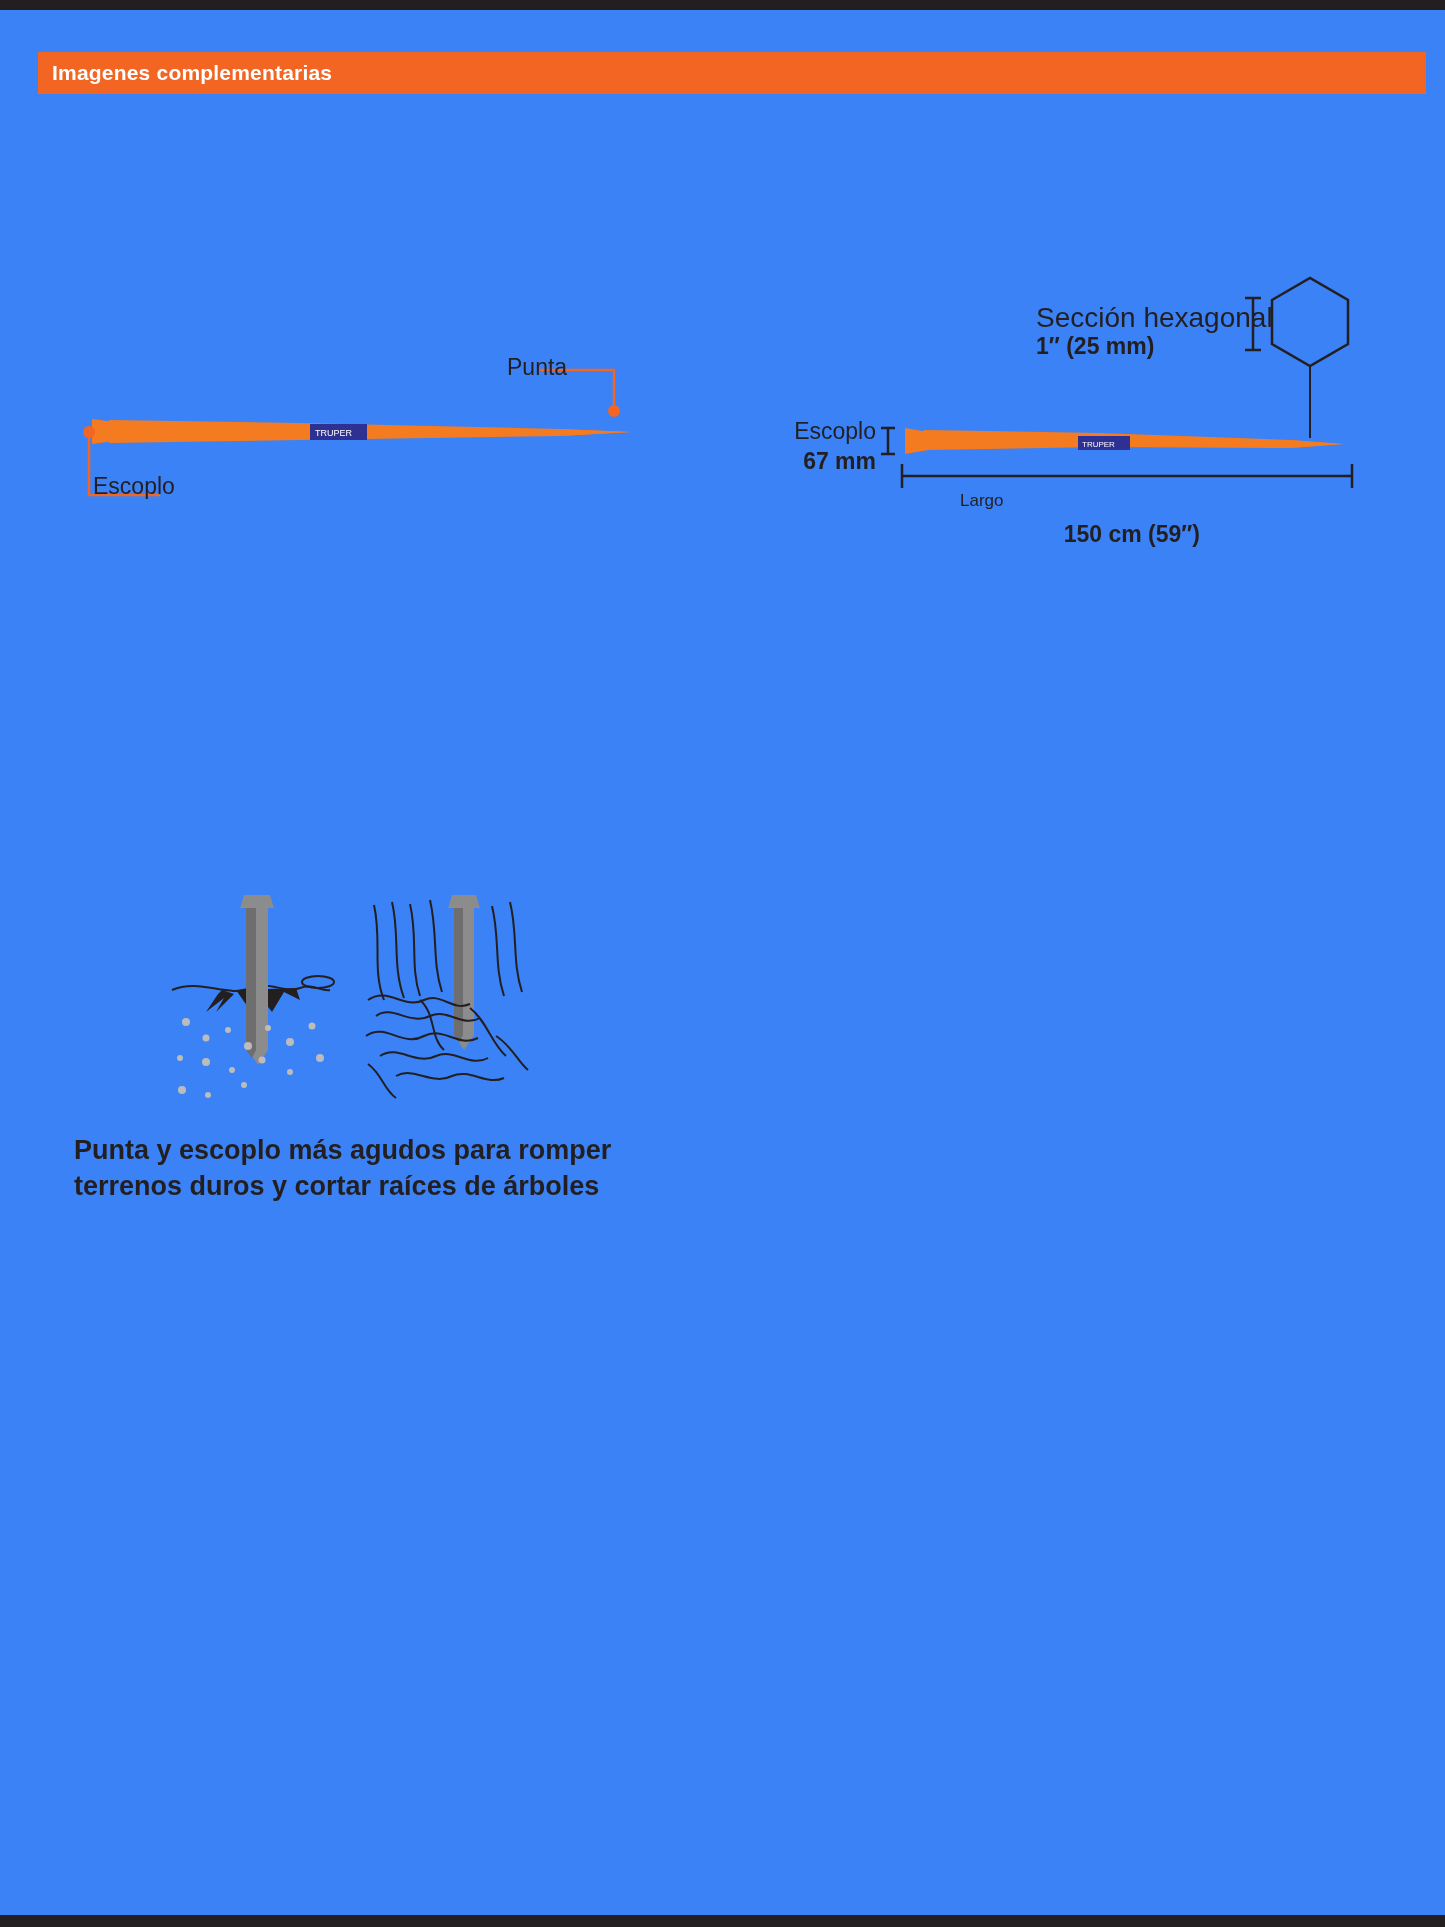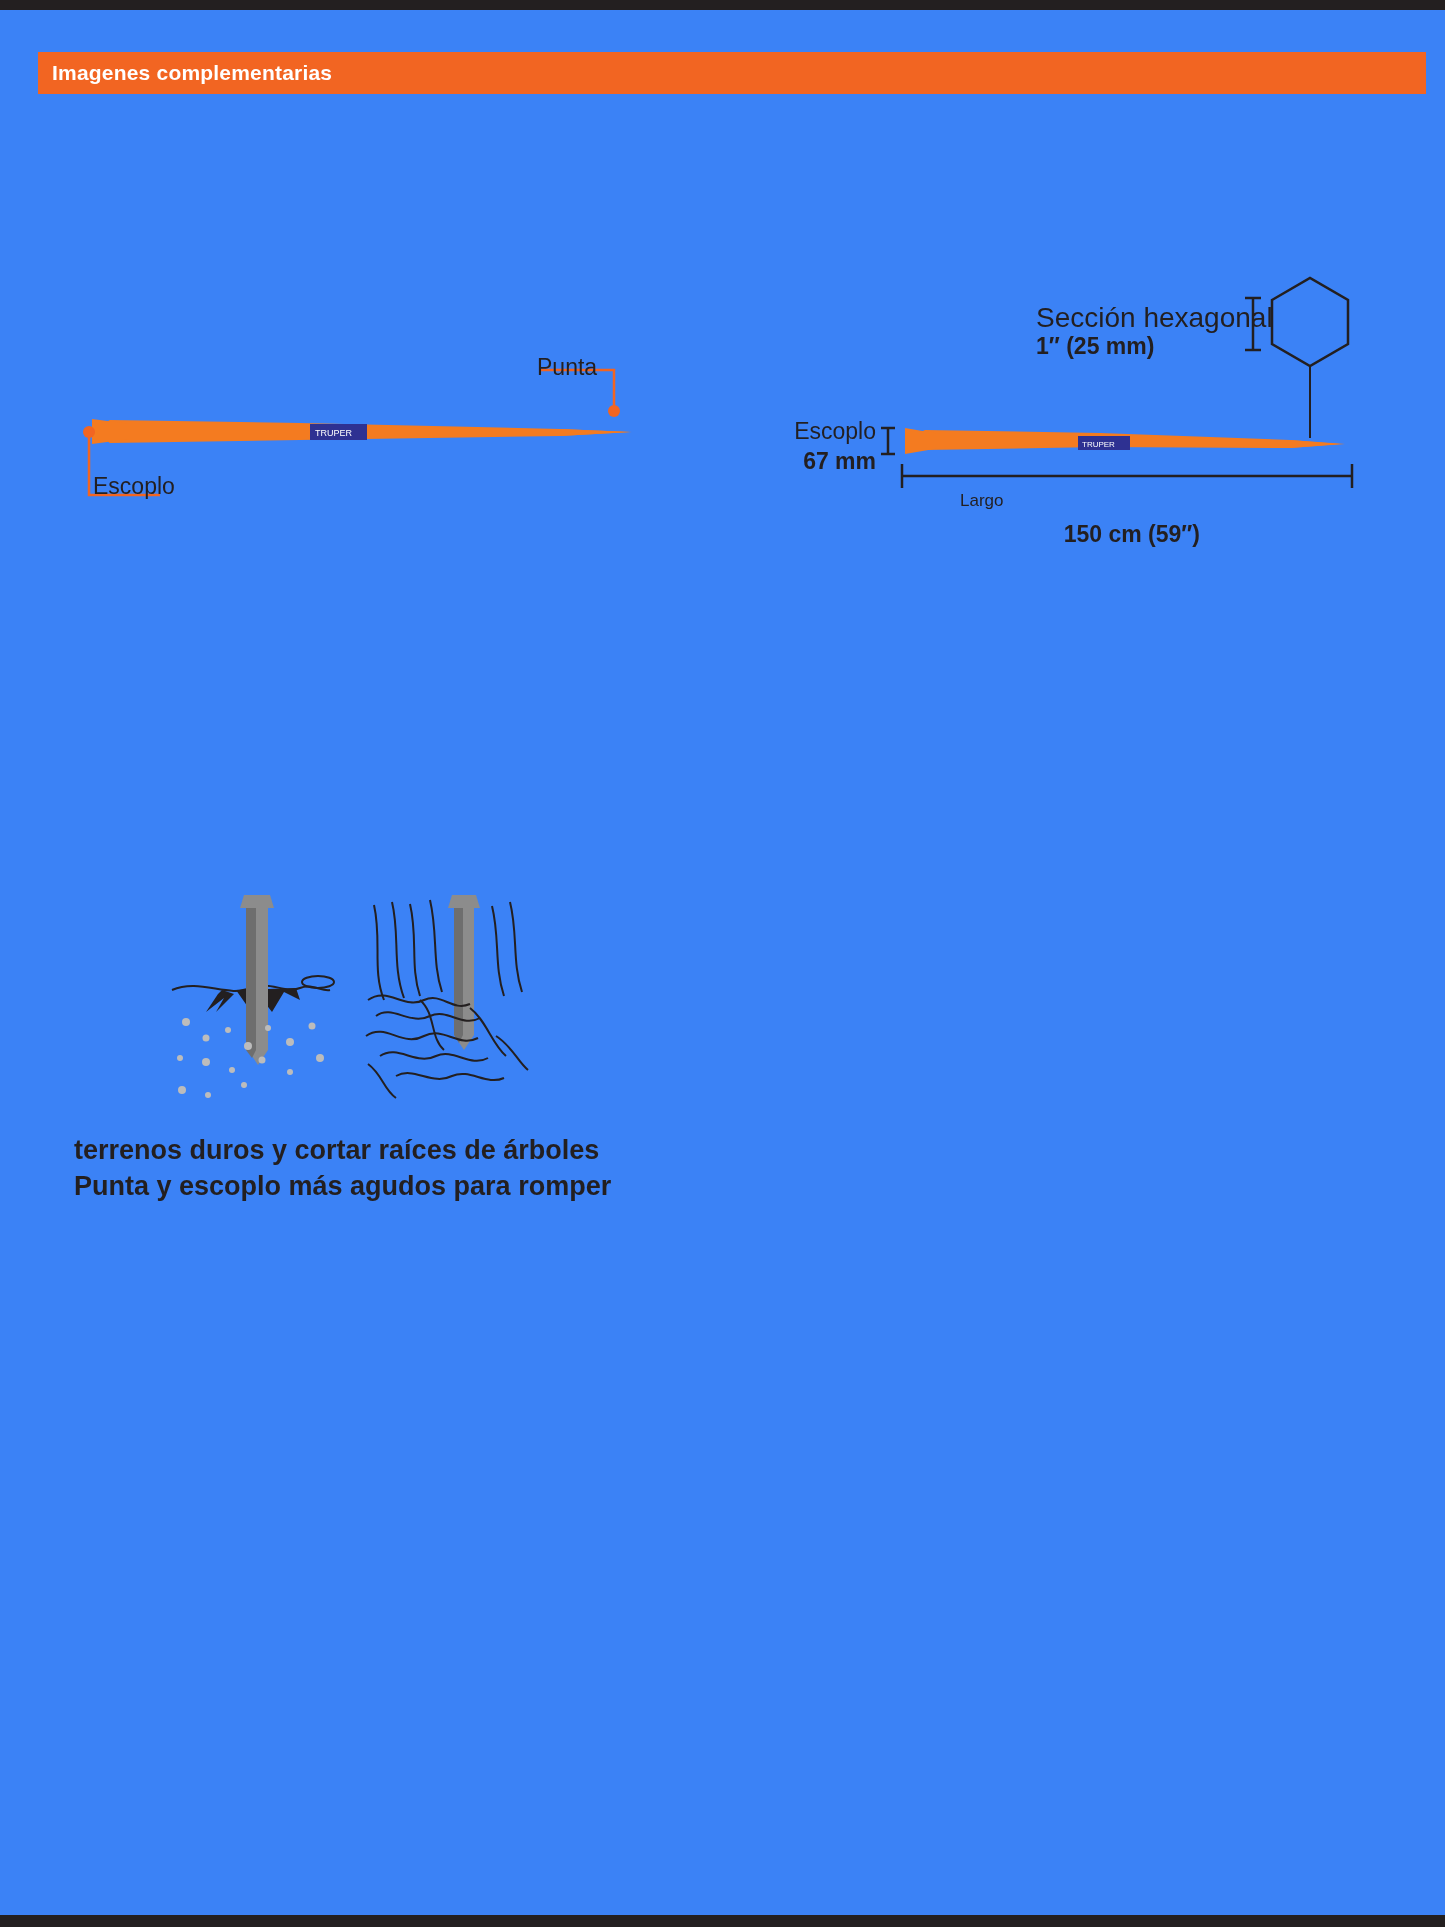--- a/index.html
+++ b/index.html
@@ -70,21 +70,21 @@
   .diagram svg { display: block; }
 
   
   .lbl {
     position: absolute;
     color: #231f20;
     font-family: "Liberation Sans", sans-serif;
     white-space: nowrap;
   }
   .lbl-punta {
-    left: 537px;
+    left: 507px;
     top: 354px;
     font-size: 23px;
     font-weight: normal;
   }
   .lbl-escoplo-left {
     left: 93px;
     top: 473px;
     font-size: 23px;
     font-weight: normal;
   }
@@ -280,17 +280,17 @@
   <div class="lbl lbl-seccion">Sección hexagonal</div>
   <div class="lbl lbl-seccion-val">1″ (25 mm)</div>
 
   <div class="lbl lbl-escoplo-right">Escoplo</div>
   <div class="lbl lbl-escoplo-right-val">67 mm</div>
 
   <div class="lbl lbl-largo">Largo</div>
   <div class="lbl lbl-largo-val">150 cm (59″)</div>
 
   <div class="caption">
+    <div>Punta y escoplo más agudos para romper</div>
     <div>terrenos duros y cortar raíces de árboles</div>
-    <div>Punta y escoplo más agudos para romper</div>
   </div>
 
 </div>
 
 </body></html>

